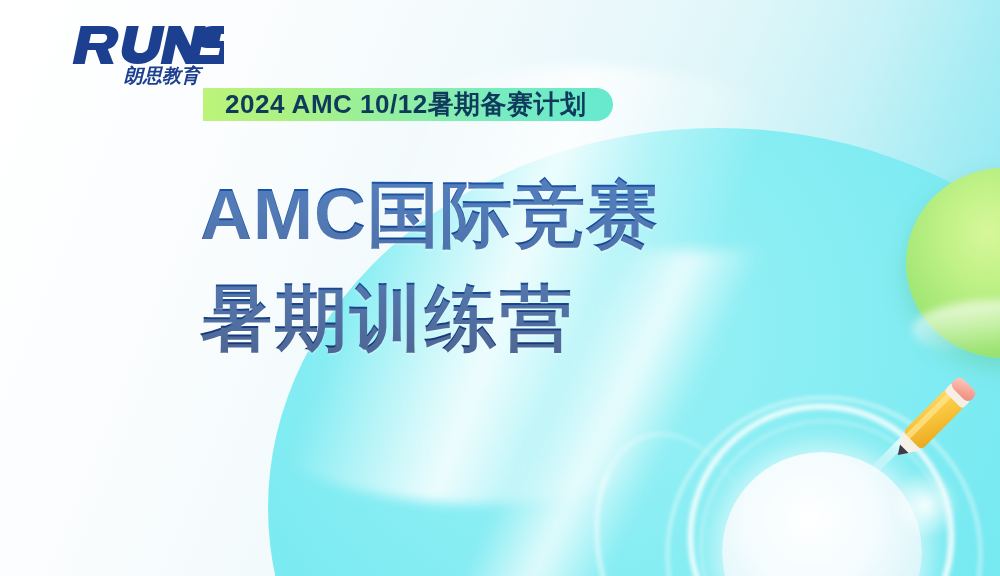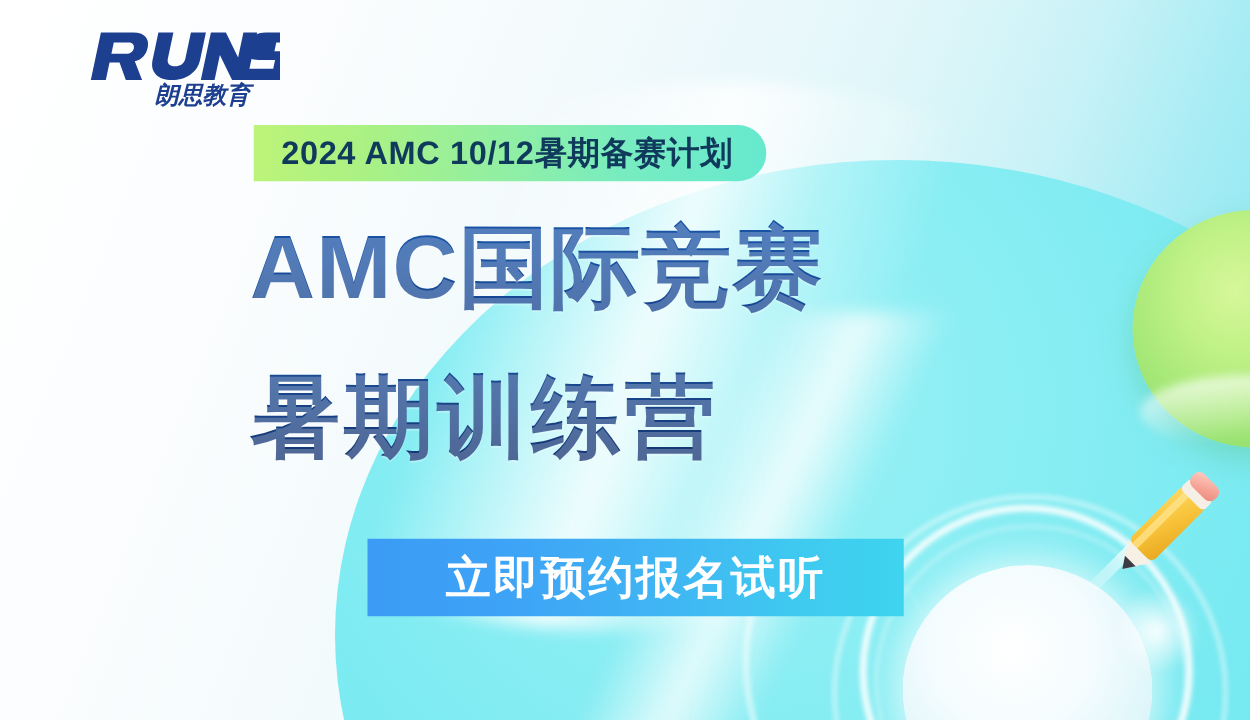--- a/index.html
+++ b/index.html
@@ -212,22 +212,22 @@
     width: 160px;
     height: 66px;
     text-decoration: underline;
   }
   .logo svg { display: block; }
 
   
   .badge {
     position: absolute;
     left: 203px;
-    top: 100px;
-    height: 45px;
+    top: 88px;
+    height: 33px;
     padding: 0 26px 0 22px;
     display: flex;
     align-items: center;
     border-radius: 0 999px 999px 0;
     background: linear-gradient(95deg,
         #bdf479 0%,
         #aaf184 22%,
         #92efa2 48%,
         #78ecc0 72%,
         #66e9cf 100%);
@@ -260,21 +260,21 @@
     -webkit-text-fill-color: transparent;
     text-shadow: 0 2px 0 rgba(255,255,255,0.25);
   }
   .headline-line.line-2 {
     color: #153a7e;
     background: linear-gradient(180deg, #1d4e97 0%, #173f82 52%, #12306b 100%);
     -webkit-background-clip: text;
     background-clip: text;
     -webkit-text-fill-color: transparent;
     letter-spacing: 3px;
-    margin-top: 24px;
+    margin-top: 8px;
   }
 
   
   .cta {
     position: absolute;
     left: 294px;
     top: 431px;
     width: 429px;
     height: 62px;
     display: flex;
@@ -365,17 +365,14 @@
 
   <div class="badge">
     <span class="badge-text">2024 AMC 10/12暑期备赛计划</span>
   </div>
 
   <div class="headline">
     <div class="headline-line line-1">AMC国际竞赛</div>
     <div class="headline-line line-2">暑期训练营</div>
   </div>
 
-  <div class="cta">
-    <span class="cta-text">立即预约报名试听</span>
-  </div>
 
 </div>
 
 </body></html>

